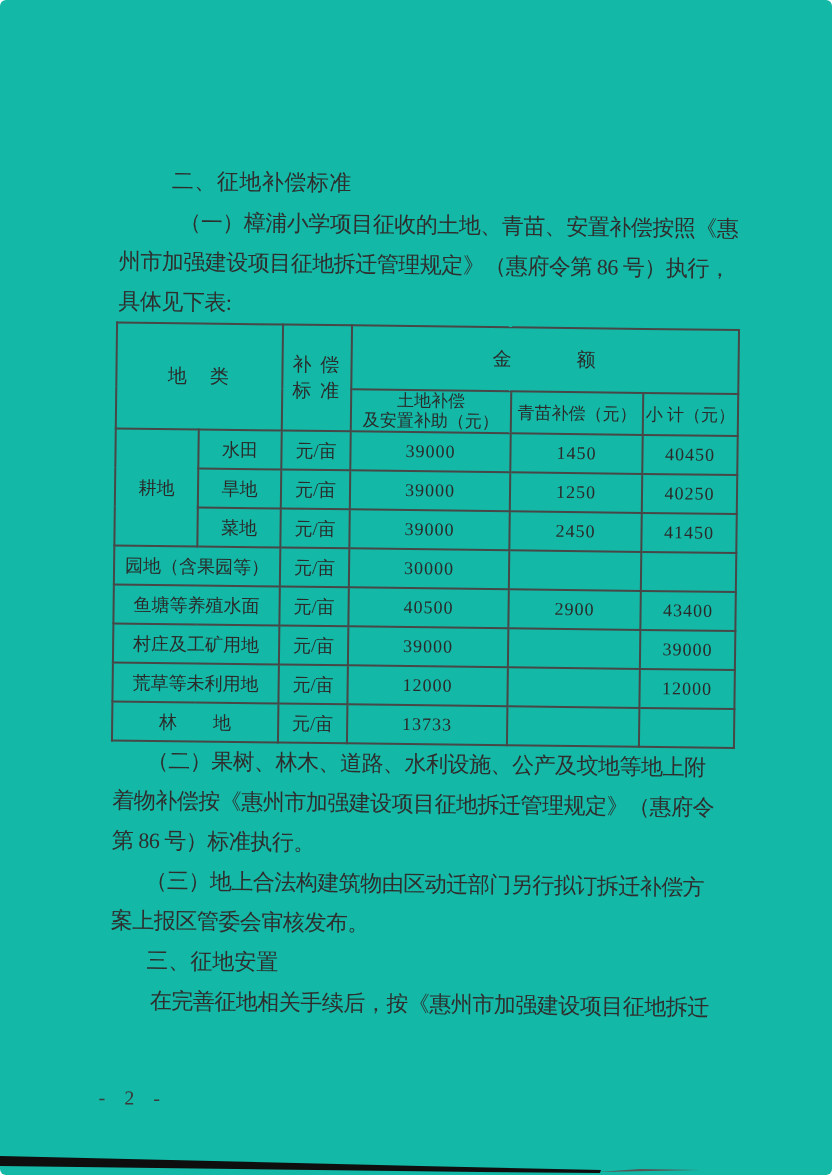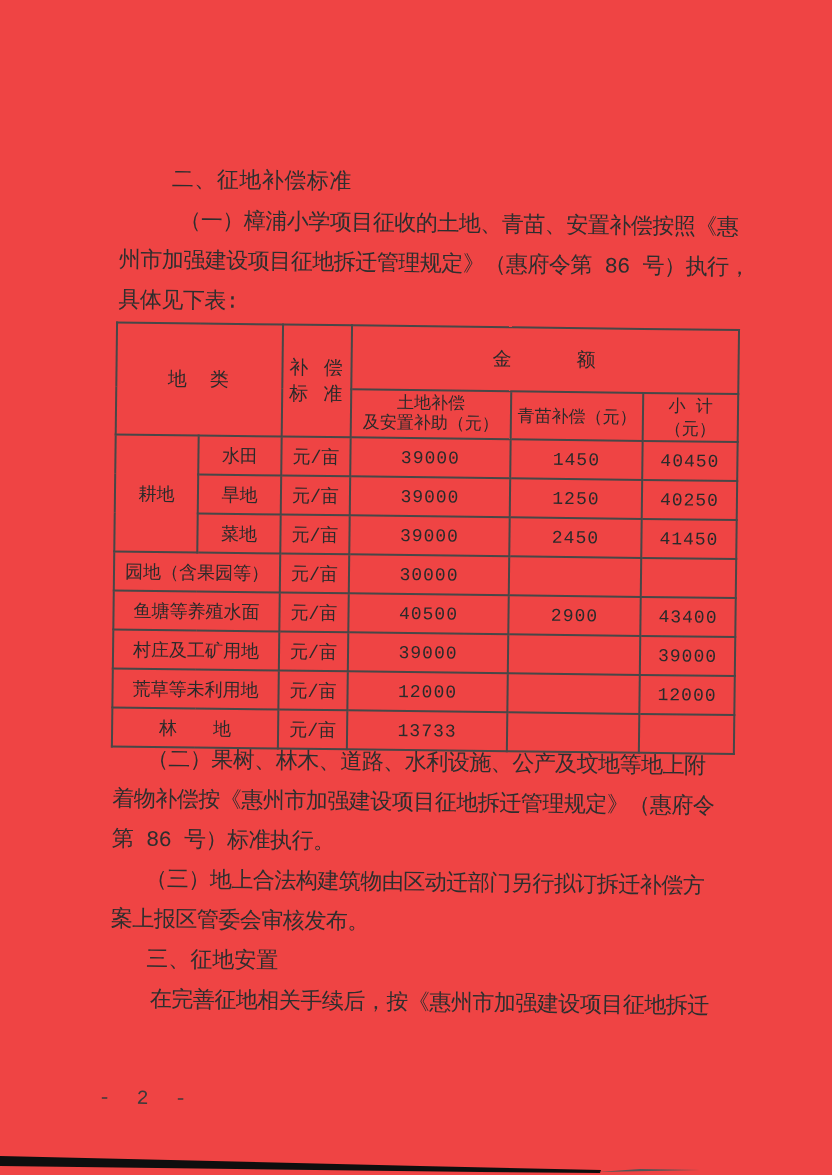--- a/index.html
+++ b/index.html
@@ -4,24 +4,25 @@
 <style>
   html, body {
     margin: 0;
     padding: 0;
     background: #ffffff;
   }
   .page {
     position: relative;
     width: 832px;
     height: 1175px;
-    background: #ef4444;
+    background: #14b8a6;
     overflow: hidden;
-    font-family: Liberation Mono, monospace;
+    font-family: Liberation Serif, serif;
     color: #2e2e2e;
+    border-radius: 6px;
   }
   
   .content {
     position: absolute;
     left: 0; top: 0;
     width: 832px;
     height: 1175px;
     transform: rotate(0.7deg);
     transform-origin: 0 0;
   }

